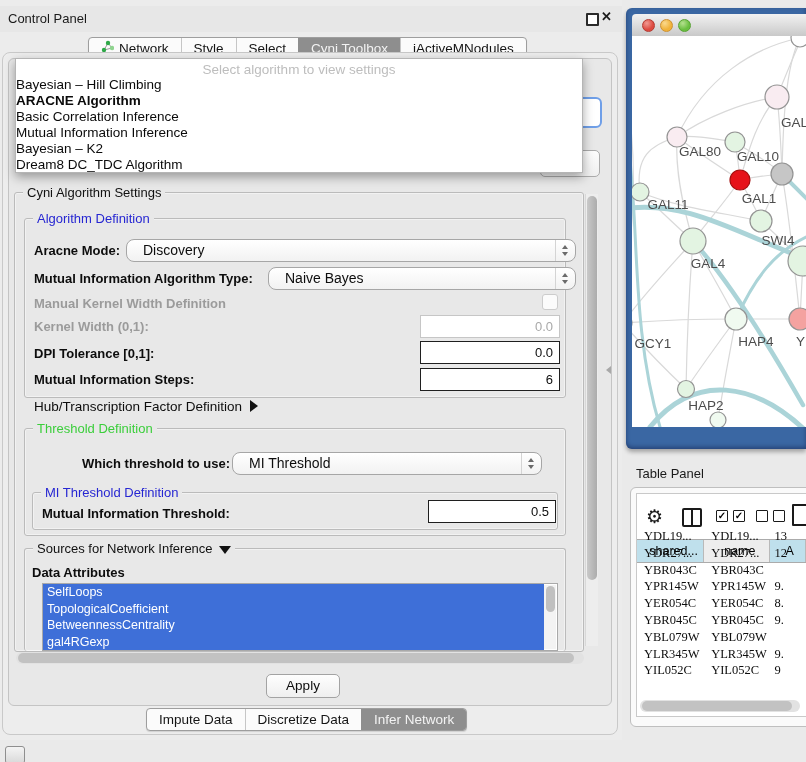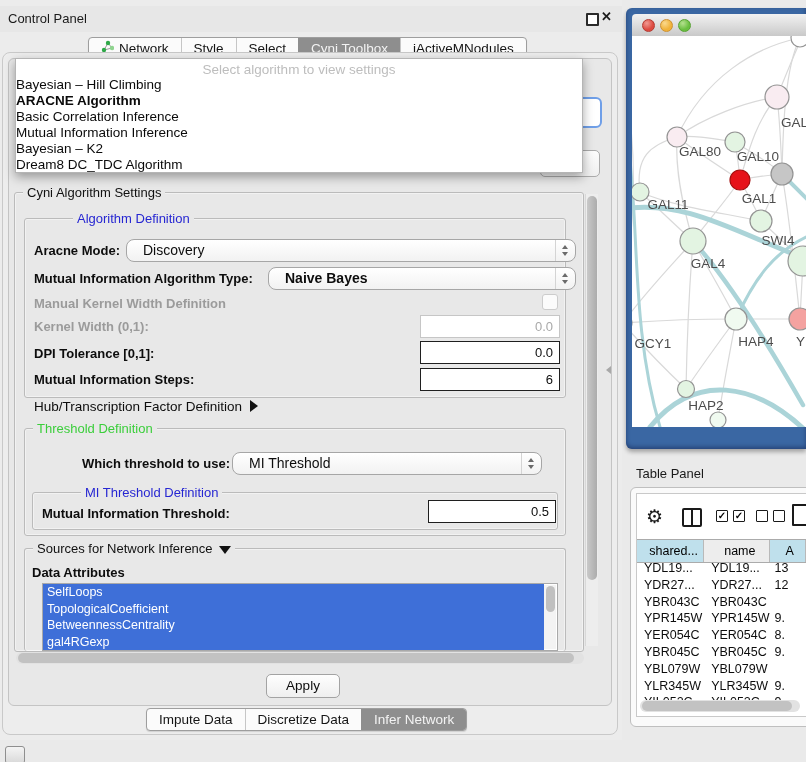--- a/index.html
+++ b/index.html
@@ -23,21 +23,21 @@
   .sliver1{left:540px;top:97px;width:58px;height:27px;border:2px solid #6F9FE8;border-radius:6px;background:#fff;z-index:5;}
   .sliver2{left:540px;top:150px;width:58px;height:25px;border:1px solid #ABABAB;border-radius:5px;background:linear-gradient(#FDFDFD,#EFEFEF);z-index:5;}
   
   #algo-dropdown{left:15px;top:58px;width:566px;height:113px;background:#FFFFFF;border:1px solid #B5B5B5;box-shadow:0 4px 10px rgba(0,0,0,.35);z-index:10;}
   #algo-placeholder{width:100%;text-align:center;margin-top:3px;font-size:13.5px;color:#BDBDBD;}
   .dd-item{font-size:13.5px;line-height:16px;color:#0a0a0a;padding-left:0;}
   .dd-item.bold{font-weight:bold;}
   
   .group{position:absolute;border:1px solid #BBBBBB;border-radius:3px;box-shadow:inset 0 0 0 1px rgba(255,255,255,.45);}
   .legend{position:absolute;top:-8px;left:8px;background:#E8E8E8;padding:0 4px;font-size:13px;color:#111;white-space:nowrap;}
-  .legend.blue{color:#2626D2;margin-left:40px;}
+  .legend.blue{color:#2626D2;}
   .legend.green{color:#3BCE3B;}
   .lbl{position:absolute;font-size:13px;font-weight:bold;color:#0d0d0d;white-space:nowrap;}
   .lbl.dis{color:#9B9B9B;}
   .lbl.plain{font-weight:normal;font-size:13.5px;}
   .combo{position:absolute;background:linear-gradient(#FFFFFF,#F2F2F2);border:1px solid #A6A6A6;border-radius:8px;font-size:14px;color:#0d0d0d;line-height:21px;padding-left:16px;}
   .combo .arrows{position:absolute;right:0;top:0;bottom:0;width:19px;border-left:1px solid #D4D4D4;}
   .arr-up,.arr-dn{position:absolute;left:6px;width:0;height:0;border-left:3.5px solid transparent;border-right:3.5px solid transparent;}
   .arr-up{top:5px;border-bottom:4px solid #6a6a6a;}
   .arr-dn{bottom:5px;border-top:4px solid #6a6a6a;}
   .field{position:absolute;background:#fff;border:1px solid #1f1f1f;font-size:13px;color:#0d0d0d;text-align:right;padding-right:6px;line-height:21px;}
@@ -74,21 +74,21 @@
   .cb{position:absolute;width:10px;height:10px;border:1.5px solid #1a1a1a;border-radius:1px;background:#fff;font-size:10px;line-height:10px;text-align:center;font-weight:bold;}
   #doc-icon{left:792px;top:504px;width:14px;height:18px;border:2px solid #1a1a1a;border-radius:1px;background:#fff;}
   .trow{display:flex;height:16.8px;line-height:16.8px;font-size:12.5px;color:#0d0d0d;}
   .tc1{width:74px;padding-left:7px;box-sizing:border-box;}
   .tc2{width:72px;padding-left:7px;box-sizing:border-box;}
   .tc3{width:40px;padding-left:5px;box-sizing:border-box;}
   #thead{left:637px;top:539px;width:169px;height:22px;display:flex;border-top:1px solid #ABABAB;border-bottom:1px solid #ABABAB;font-size:12.5px;}
   .hcell{line-height:22px;text-align:center;border-right:1px solid #B9B9B9;box-sizing:border-box;}
   .hcell.blue{background:#BFE0EC;}
   .hcell.gray{background:#EDEDED;}
-  #tbody{left:637px;top:560px;width:169px;}
+  #tbody{left:637px;top:528px;width:169px;font-family:Liberation Serif, serif;}
   #tp-hscroll{left:640px;top:700px;width:160px;height:12px;}
   #mini-icon{left:5px;top:746px;width:18px;height:16px;border:1px solid #8F8F8F;border-radius:3px;background:linear-gradient(#F4F4F4,#D9D9D9);}
   svg text{font-family:"Liberation Sans",sans-serif;}
 </style>
 </head>
 <body>
 
 <div class="abs" id="cp-bg"></div>
 <div class="abs" id="cp-titlebar"></div>
 <div class="abs" id="cp-title">Control Panel</div>
@@ -147,21 +147,21 @@
 </div>
 <div class="lbl" style="left:34px;top:243px;">Aracne Mode:</div>
 <div class="combo" style="left:126px;top:239px;width:432px;height:21px;">
   <span>Discovery</span>
   <span class="arrows">
       <i class="arr-up"></i>
       <i class="arr-dn"></i>
     </span>
 </div>
 <div class="lbl" style="left:34px;top:271px;">Mutual Information Algorithm Type:</div>
-<div class="combo" style="left:268px;top:267px;width:290px;height:21px;font-weight:bold;">
+<div class="combo" style="left:268px;top:267px;width:290px;height:21px;">
   <span>Naive Bayes</span>
   <span class="arrows">
       <i class="arr-up"></i>
       <i class="arr-dn"></i>
     </span>
 </div>
 <div class="lbl dis" style="left:34px;top:296px;">Manual Kernel Width Definition</div>
 <div class="checkbox" style="left:542px;top:294px;"></div>
 <div class="lbl dis" style="left:34px;top:319px;">Kernel Width (0,1):</div>
 <div class="field dis" style="left:420px;top:315px;width:132px;height:21px;">0.0</div>

